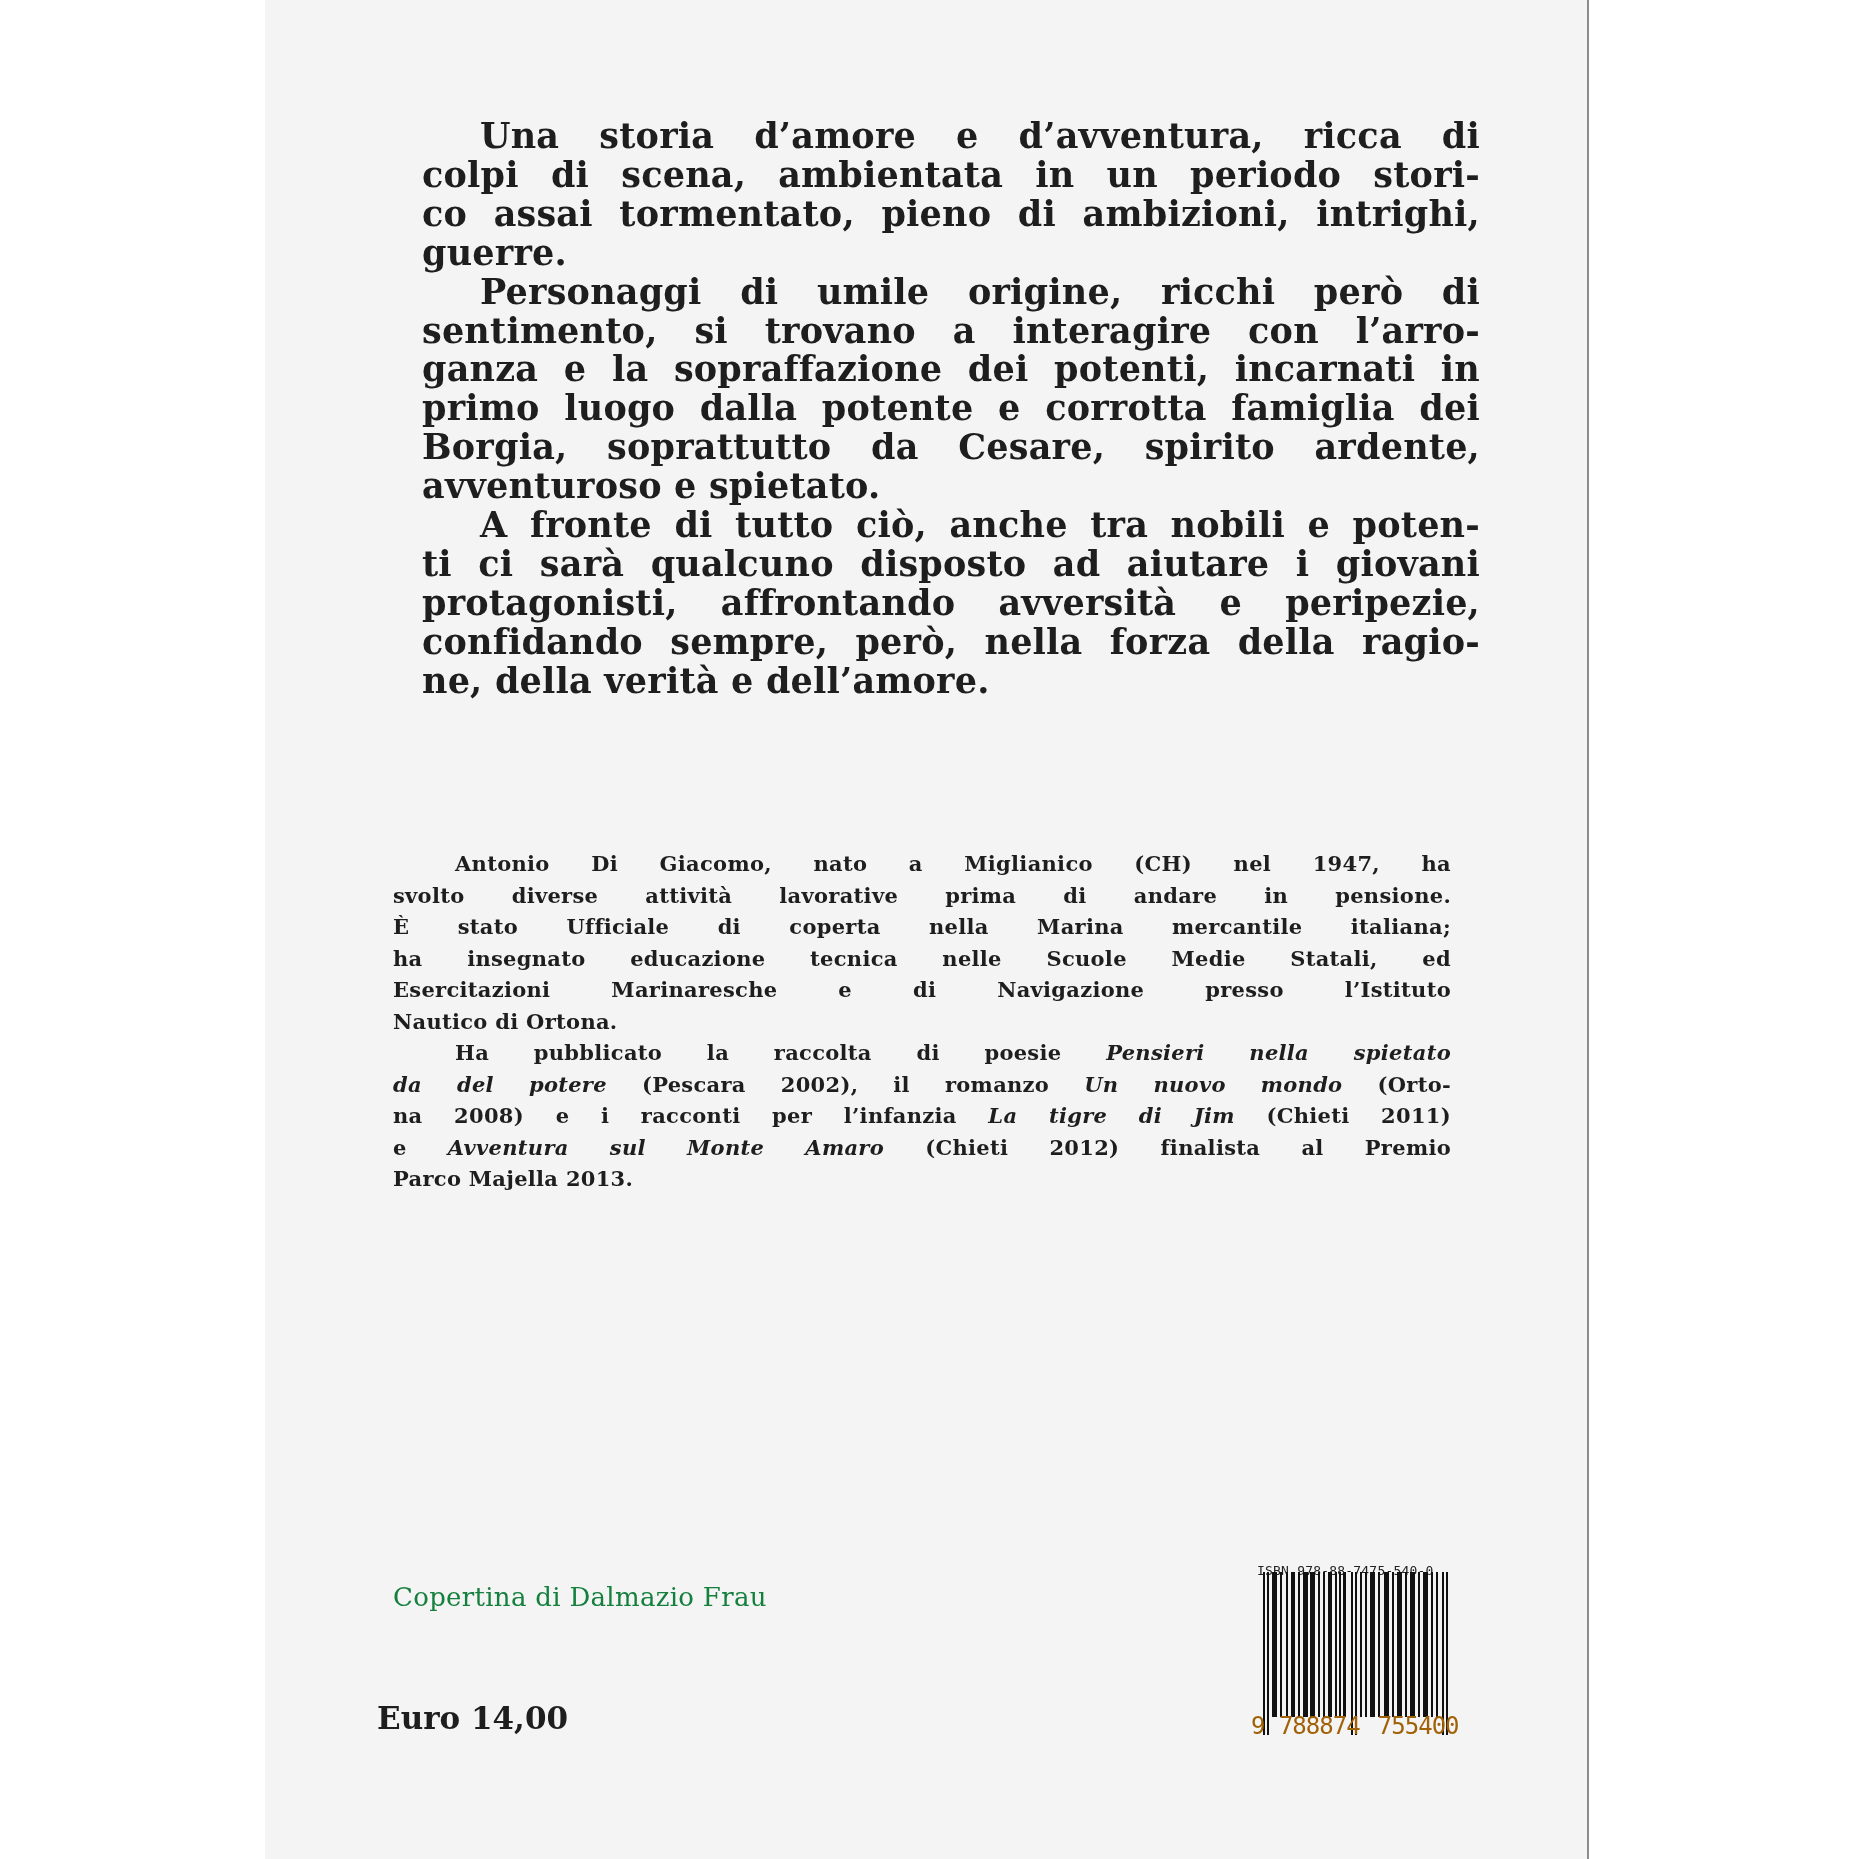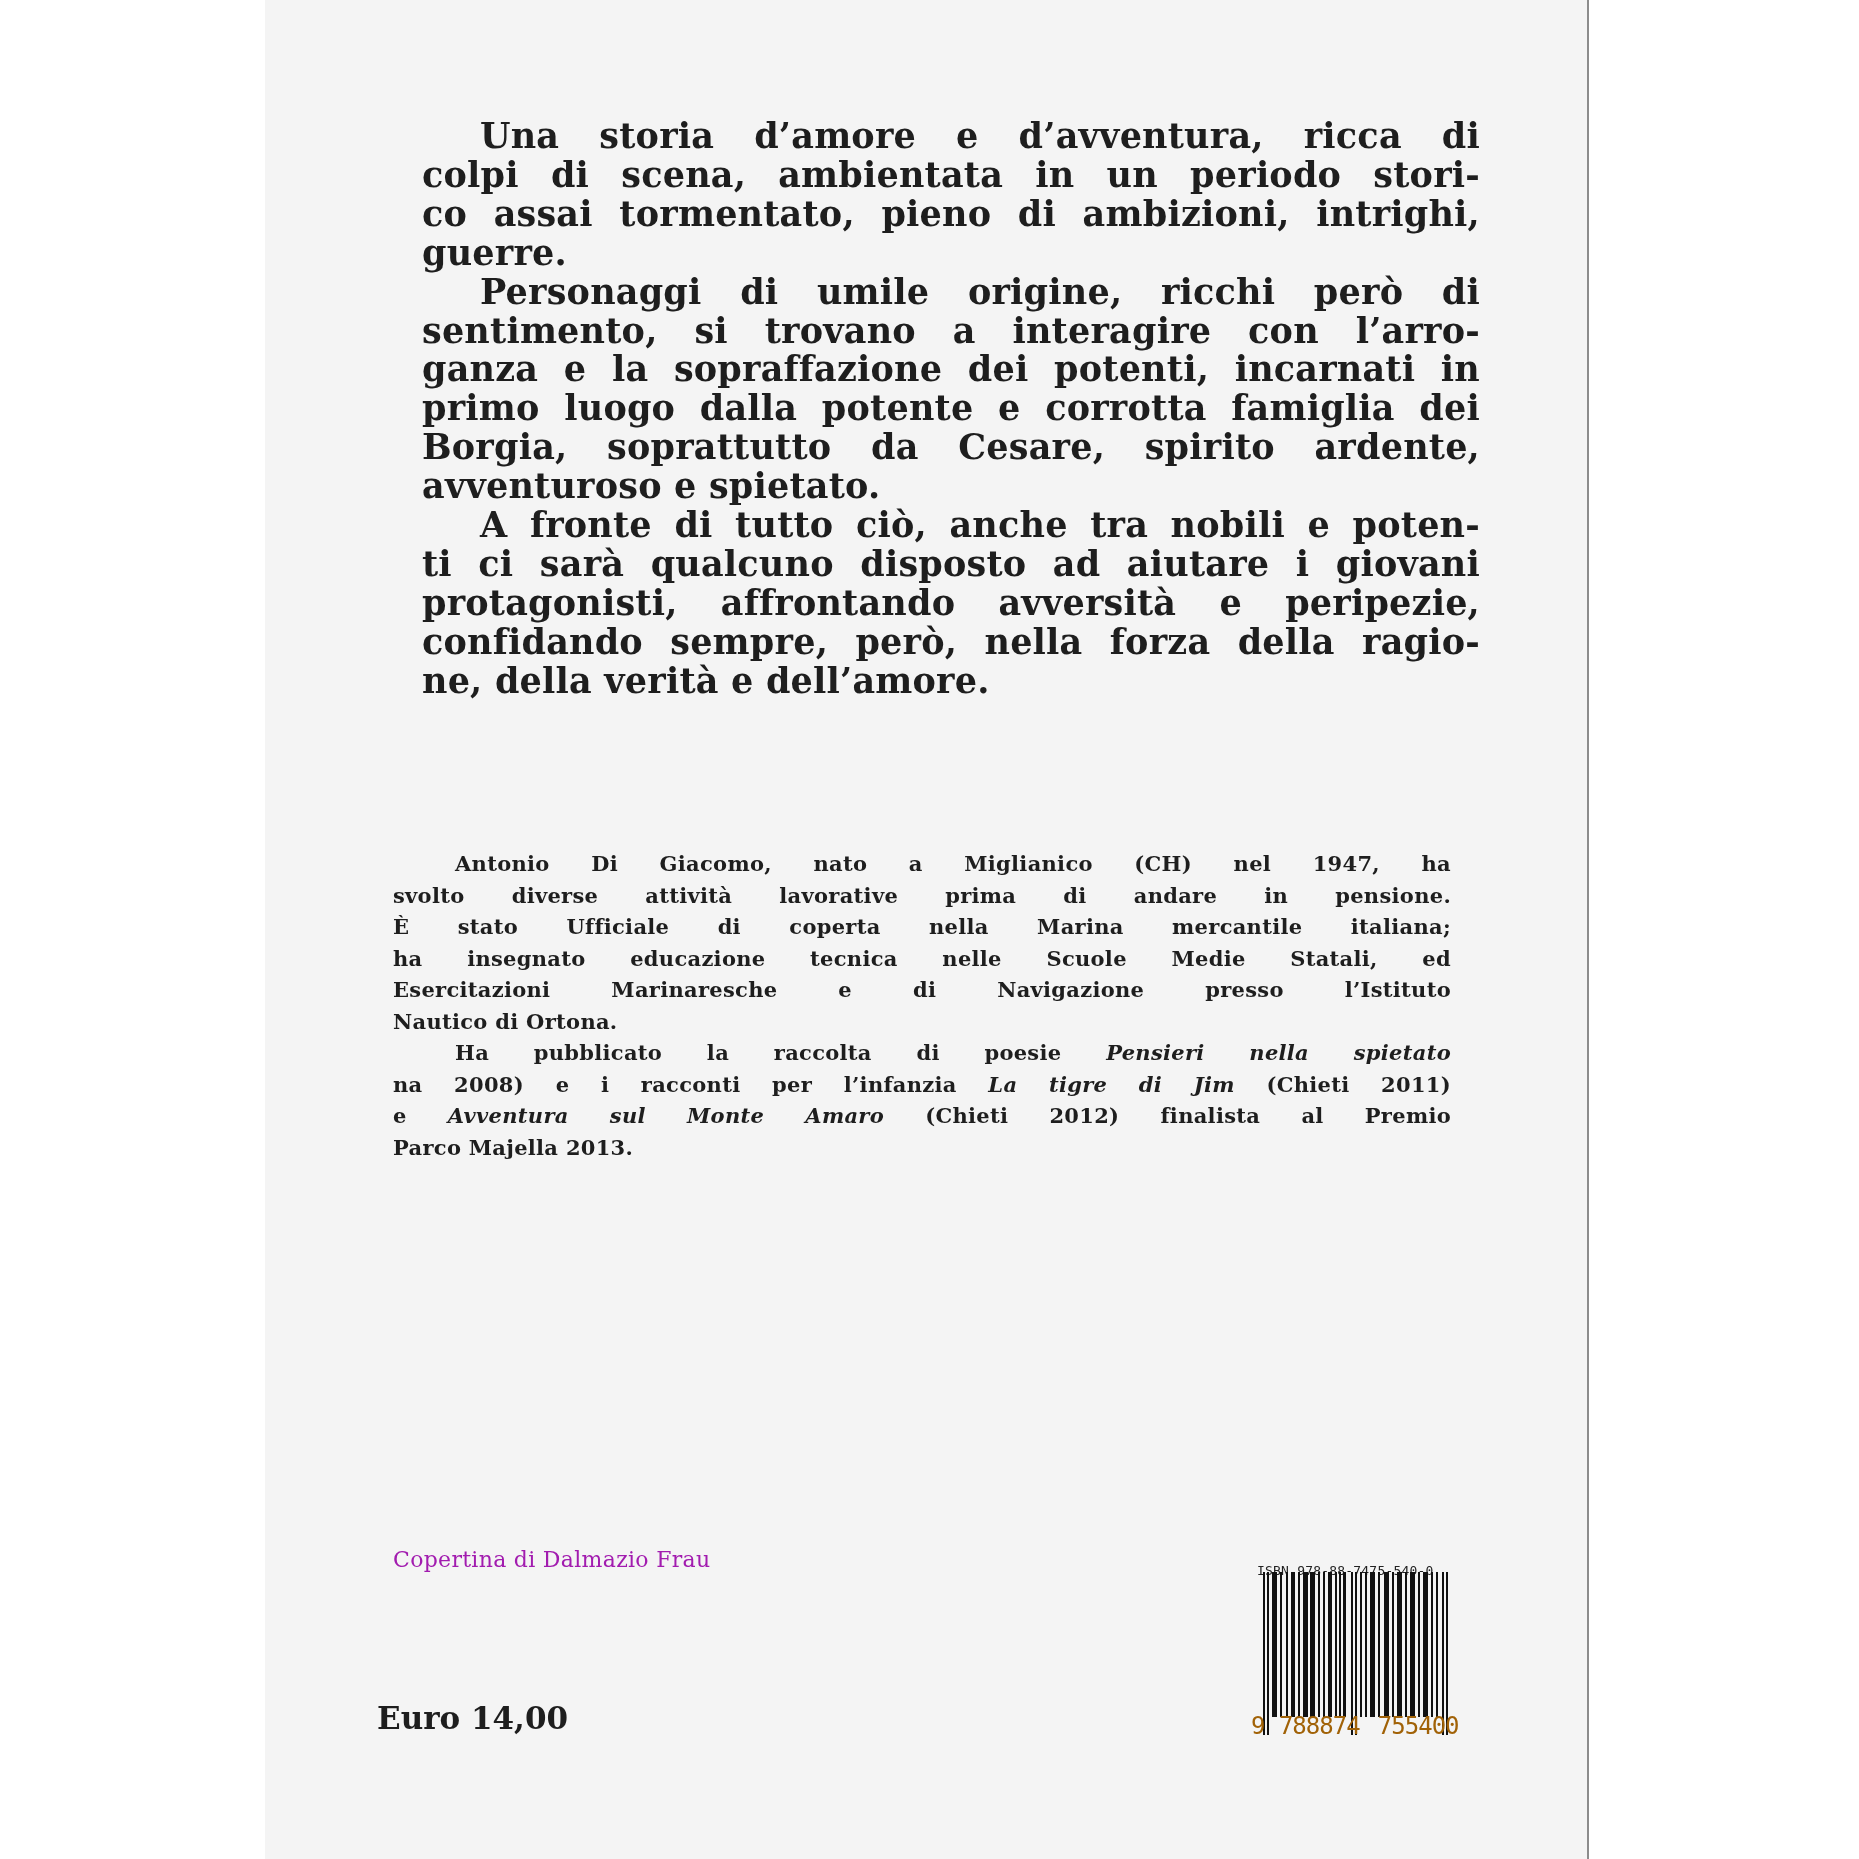--- a/index.html
+++ b/index.html
@@ -64,24 +64,24 @@
       text-align: justify;
       text-align-last: justify;
       white-space: nowrap;
     }
     .line.last {
       text-align-last: left;
     }
     .credit {
       position: absolute;
       left: 393px;
-      top: 1547px;
+      top: 1582px;
       font-family: "DejaVu Serif", "Liberation Serif", serif;
-      font-size: 22px;
-      color: #a21caf;
+      font-size: 26px;
+      color: #15803d;
       letter-spacing: 0.3px;
     }
     .price {
       position: absolute;
       left: 377px;
       top: 1700px;
       font-family: "DejaVu Serif", "Liberation Serif", serif;
       font-size: 31px;
       font-weight: bold;
       color: #1e1e1e;
@@ -155,20 +155,21 @@
   <p>
     <span class="line">Antonio Di Giacomo, nato a Miglianico (CH) nel 1947, ha</span>
     <span class="line" style="text-indent:0">svolto diverse attività lavorative prima di andare in pensione.</span>
     <span class="line" style="text-indent:0">È stato Ufficiale di coperta nella Marina mercantile italiana;</span>
     <span class="line" style="text-indent:0">ha insegnato educazione tecnica nelle Scuole Medie Statali, ed</span>
     <span class="line" style="text-indent:0">Esercitazioni Marinaresche e di Navigazione presso l’Istituto</span>
     <span class="line last" style="text-indent:0">Nautico di Ortona.</span>
   </p>
   <p>
     <span class="line"><span>Ha pubblicato la raccolta di poesie </span><em>Pensieri nella spietato</em></span>
+    <span class="line" style="text-indent:0"><em>da del potere</em><span> (Pescara 2002), il romanzo </span><em>Un nuovo mondo</em><span> (Orto-</span></span>
     <span class="line" style="text-indent:0"><span>na 2008) e i racconti per l’infanzia </span><em>La tigre di Jim</em><span> (Chieti 2011)</span></span>
     <span class="line" style="text-indent:0"><span>e </span><em>Avventura sul Monte Amaro</em><span> (Chieti 2012) finalista al Premio</span></span>
     <span class="line last" style="text-indent:0">Parco Majella 2013.</span>
   </p>
 </div>
 
 <div class="credit">Copertina di Dalmazio Frau</div>
 
 <div class="price">Euro 14,00</div>
 

